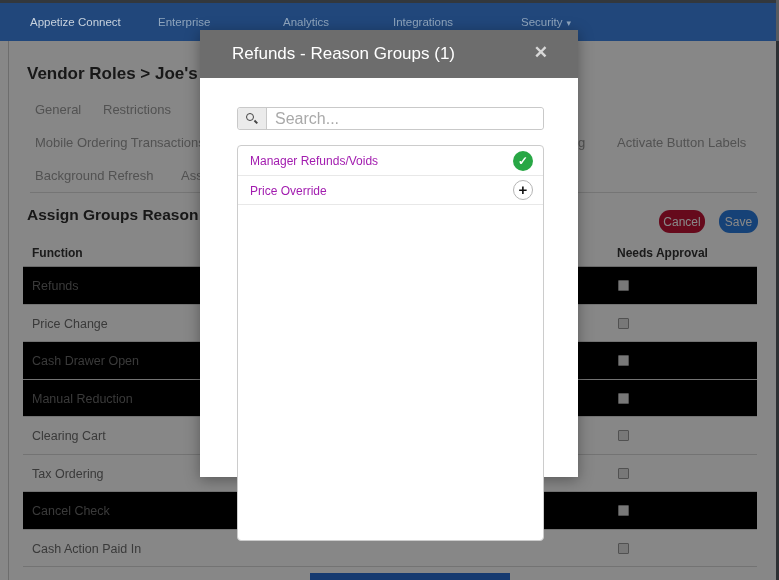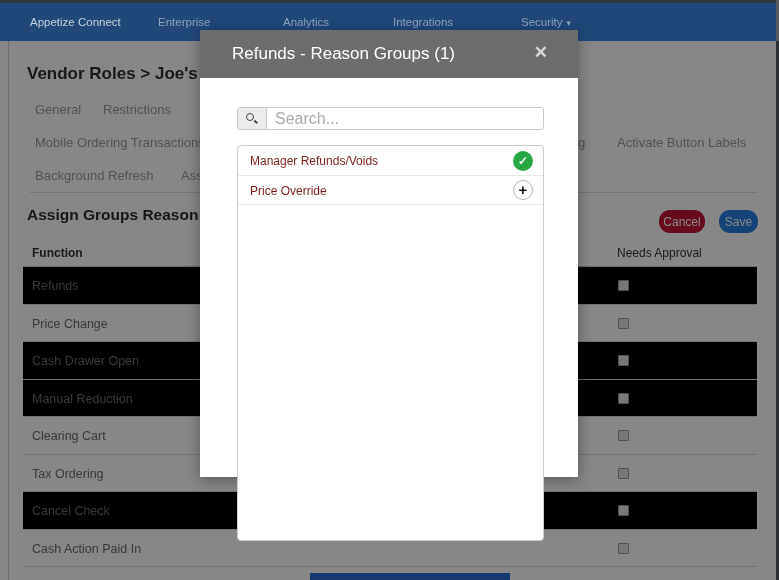--- a/index.html
+++ b/index.html
@@ -32,21 +32,21 @@
 
   .section-title { position:absolute; left:27px; top:165px; font-size:15.5px; font-weight:bold; color:#2f2f2f; white-space:nowrap; }
   .btn { position:absolute; top:169px; height:23px; border:none; border-radius:11px; color:#fff; font-size:12px; font-family:"Liberation Sans",sans-serif; cursor:pointer; }
   .btn-cancel { left:659px; width:46px; background:#c11336; }
   .btn-save { left:719px; width:39px; background:#2b7de0; }
 
   
   .func-table { position:absolute; left:23px; top:199px; width:734px; }
   .thead { position:relative; height:27px; border-bottom:1px solid #c6c6c6; }
   .th-func { position:absolute; left:9px; top:6px; font-size:12px; font-weight:bold; color:#333; }
-  .th-appr { position:absolute; left:594px; top:6px; font-size:12px; font-weight:normal; color:#333; }
+  .th-appr { position:absolute; left:594px; top:6px; font-size:12px; font-weight:bold; color:#333; }
   .trow { position:relative; height:37.5px; border-bottom:1px solid #d9d9d9; cursor:pointer; }
   .trow.shade { background:#000000; }
   .trow .cell { position:absolute; left:9px; top:12px; font-size:12.5px; color:#6e6e6e; white-space:nowrap; }
   .cbx { position:absolute; left:595px; top:13px; width:11px; height:11px; background:#e3e3e3; border:1px solid #9a9a9a; border-radius:1px; cursor:pointer; }
 
   .footer-bluebar { position:absolute; left:310px; top:532px; width:200px; height:10px; background:#2a6fd4; }
 
   
   .overlay { position:absolute; left:0; top:41px; width:779px; height:539px; background:rgba(0,0,0,0.47); z-index:8; }
 
@@ -58,21 +58,21 @@
 
   .search-group { position:absolute; left:37px; top:77px; width:307px; height:23px; border:1px solid #c9c9c9; border-radius:3px; background:#fff; display:flex; }
   .search-addon { width:29px; height:100%; background:#ebebeb; border-right:1px solid #c9c9c9; border-radius:3px 0 0 3px; position:relative; }
   .mag { position:absolute; left:8px; top:5px; width:8px; height:8px; border:1.6px solid #444; border-radius:50%; }
   .mag:after { content:""; position:absolute; left:7px; top:7px; width:4px; height:1.6px; background:#444; transform:rotate(45deg); }
   .search-input { flex:1; border:none; outline:none; font-size:16px; color:#555; padding:0 8px; font-family:"Liberation Sans",sans-serif; border-radius:0 3px 3px 0; }
   .search-input::placeholder { color:#a9a9a9; }
 
   .pick-list { position:absolute; left:37px; top:115px; width:307px; height:396px; border:1px solid #cccccc; border-radius:4px; background:#fff; overflow:hidden; }
   .pick-item { position:relative; height:29.5px; border-bottom:1px solid #e8e8e8; cursor:pointer; }
-  .pick-label { position:absolute; left:12px; top:8px; font-size:12px; color:#7f1d1d; white-space:nowrap; }
+  .pick-label { position:absolute; left:12px; top:8px; font-size:12px; color:#a21caf; white-space:nowrap; }
   .circle { position:absolute; right:10px; top:4.5px; width:20px; height:20px; border-radius:50%; text-align:center; cursor:pointer; }
   .circle-check { background:#28a745; color:#fff; font-size:12px; line-height:20px; font-weight:bold; }
   .circle-plus { background:#fff; border:1px solid #b5b5b5; color:#111; font-size:15px; line-height:18px; font-weight:bold; }
 </style>
 </head>
 <body>
 
 <div class="page">
 
   <div class="topstrip"></div>

